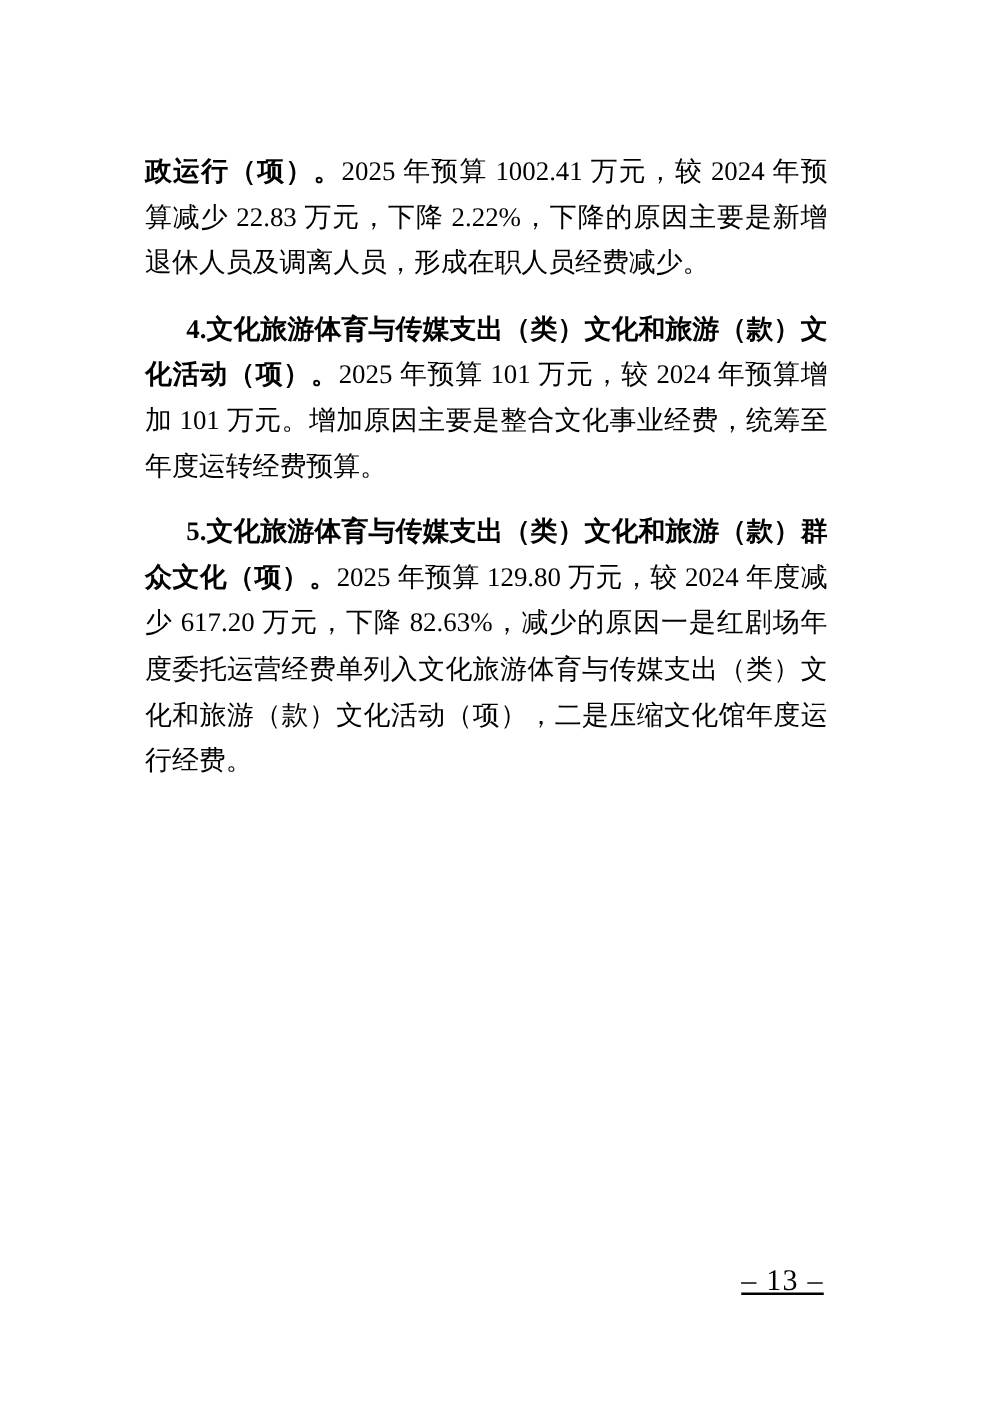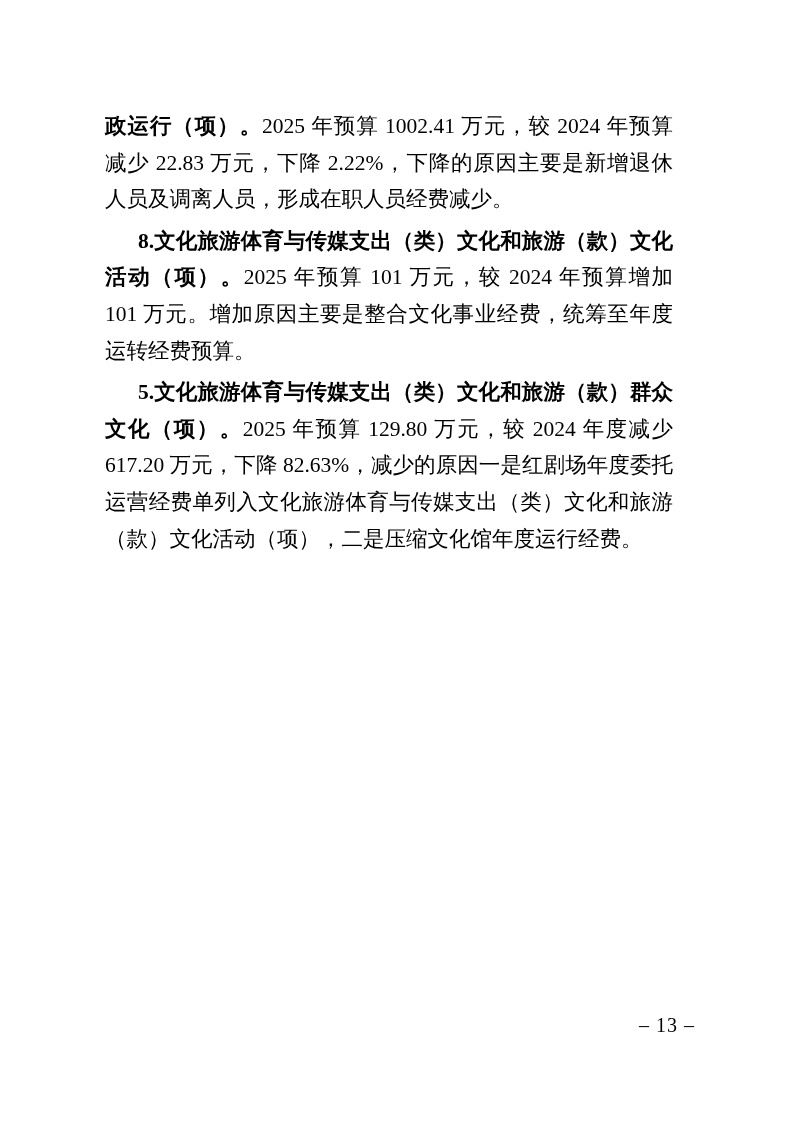--- a/index.html
+++ b/index.html
@@ -18,50 +18,51 @@
   .text-block {
     position: absolute;
     left: 100px;
     top: 103px;
     width: 578px;
     font-size: 21.5px;
     line-height: 36.6px;
     text-align: justify;
   }
   .para {
-    margin: 5px;
+    margin: 16px;
     padding: 0;
   }
   .para.indent {
     text-indent: 33px;
   }
   .para b {
     font-weight: bold;
   }
   .page-number {
     position: absolute;
     left: 593px;
     top: 1012px;
     width: 102px;
-    text-align: right;
-    font-size: 20px;
+    text-align: left;
+    font-size: 24px;
     line-height: 26px;
     letter-spacing: 1px;
     color: #000000;
+    text-decoration: underline;
   }
 </style>
 </head>
 <body>
 
 <main class="text-block">
 
   <p class="para"><b>政运行（项）。</b><span>2025 年预算 1002.41 万元，较 2024 年预算减少 22.83 万元，下降 2.22%，下降的原因主要是新增退休人员及调离人员，形成在职人员经费减少。</span><b></b><span></span></p>
 
 
 
-  <p class="para indent"><b>8.文化旅游体育与传媒支出（类）文化和旅游（款）文化活动（项）。</b><span>2025 年预算 101 万元，较 2024 年预算增加 101 万元。增加原因主要是整合文化事业经费，统筹至年度运转经费预算。</span><b></b><span></span></p>
+  <p class="para indent"><b>4.文化旅游体育与传媒支出（类）文化和旅游（款）文化活动（项）。</b><span>2025 年预算 101 万元，较 2024 年预算增加 101 万元。增加原因主要是整合文化事业经费，统筹至年度运转经费预算。</span><b></b><span></span></p>
 
   <p class="para indent"><b>5.文化旅游体育与传媒支出（类）文化和旅游（款）群众文化（项）。</b><span>2025 年预算 129.80 万元，较 2024 年度减少 617.20 万元，下降 82.63%，减少的原因一是红剧场年度委托运营经费单列入文化旅游体育与传媒支出（类）文化和旅游（款）文化活动（项），二是压缩文化馆年度运行经费。</span><b></b><span></span></p>
 
 
 </main>
 
 <div class="page-number">– 13 –</div>
 
 </body></html>

